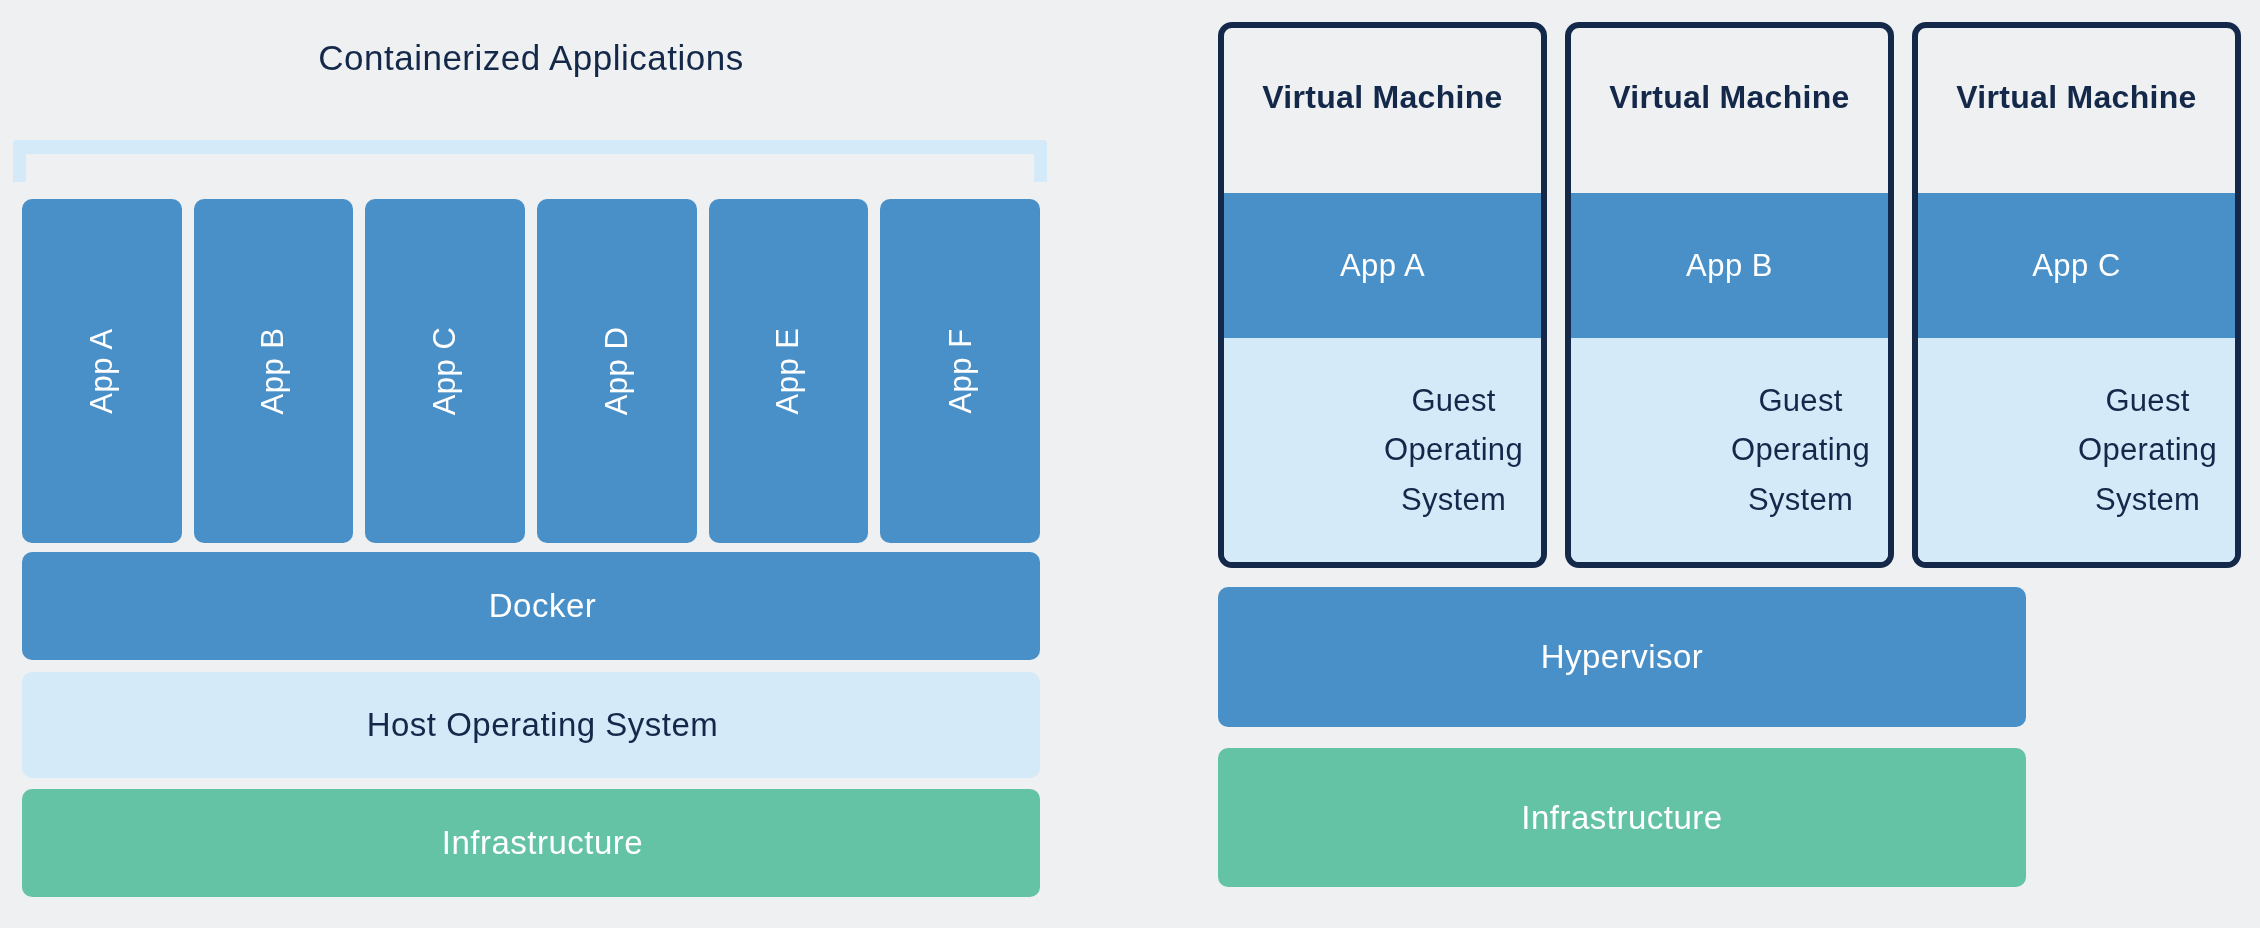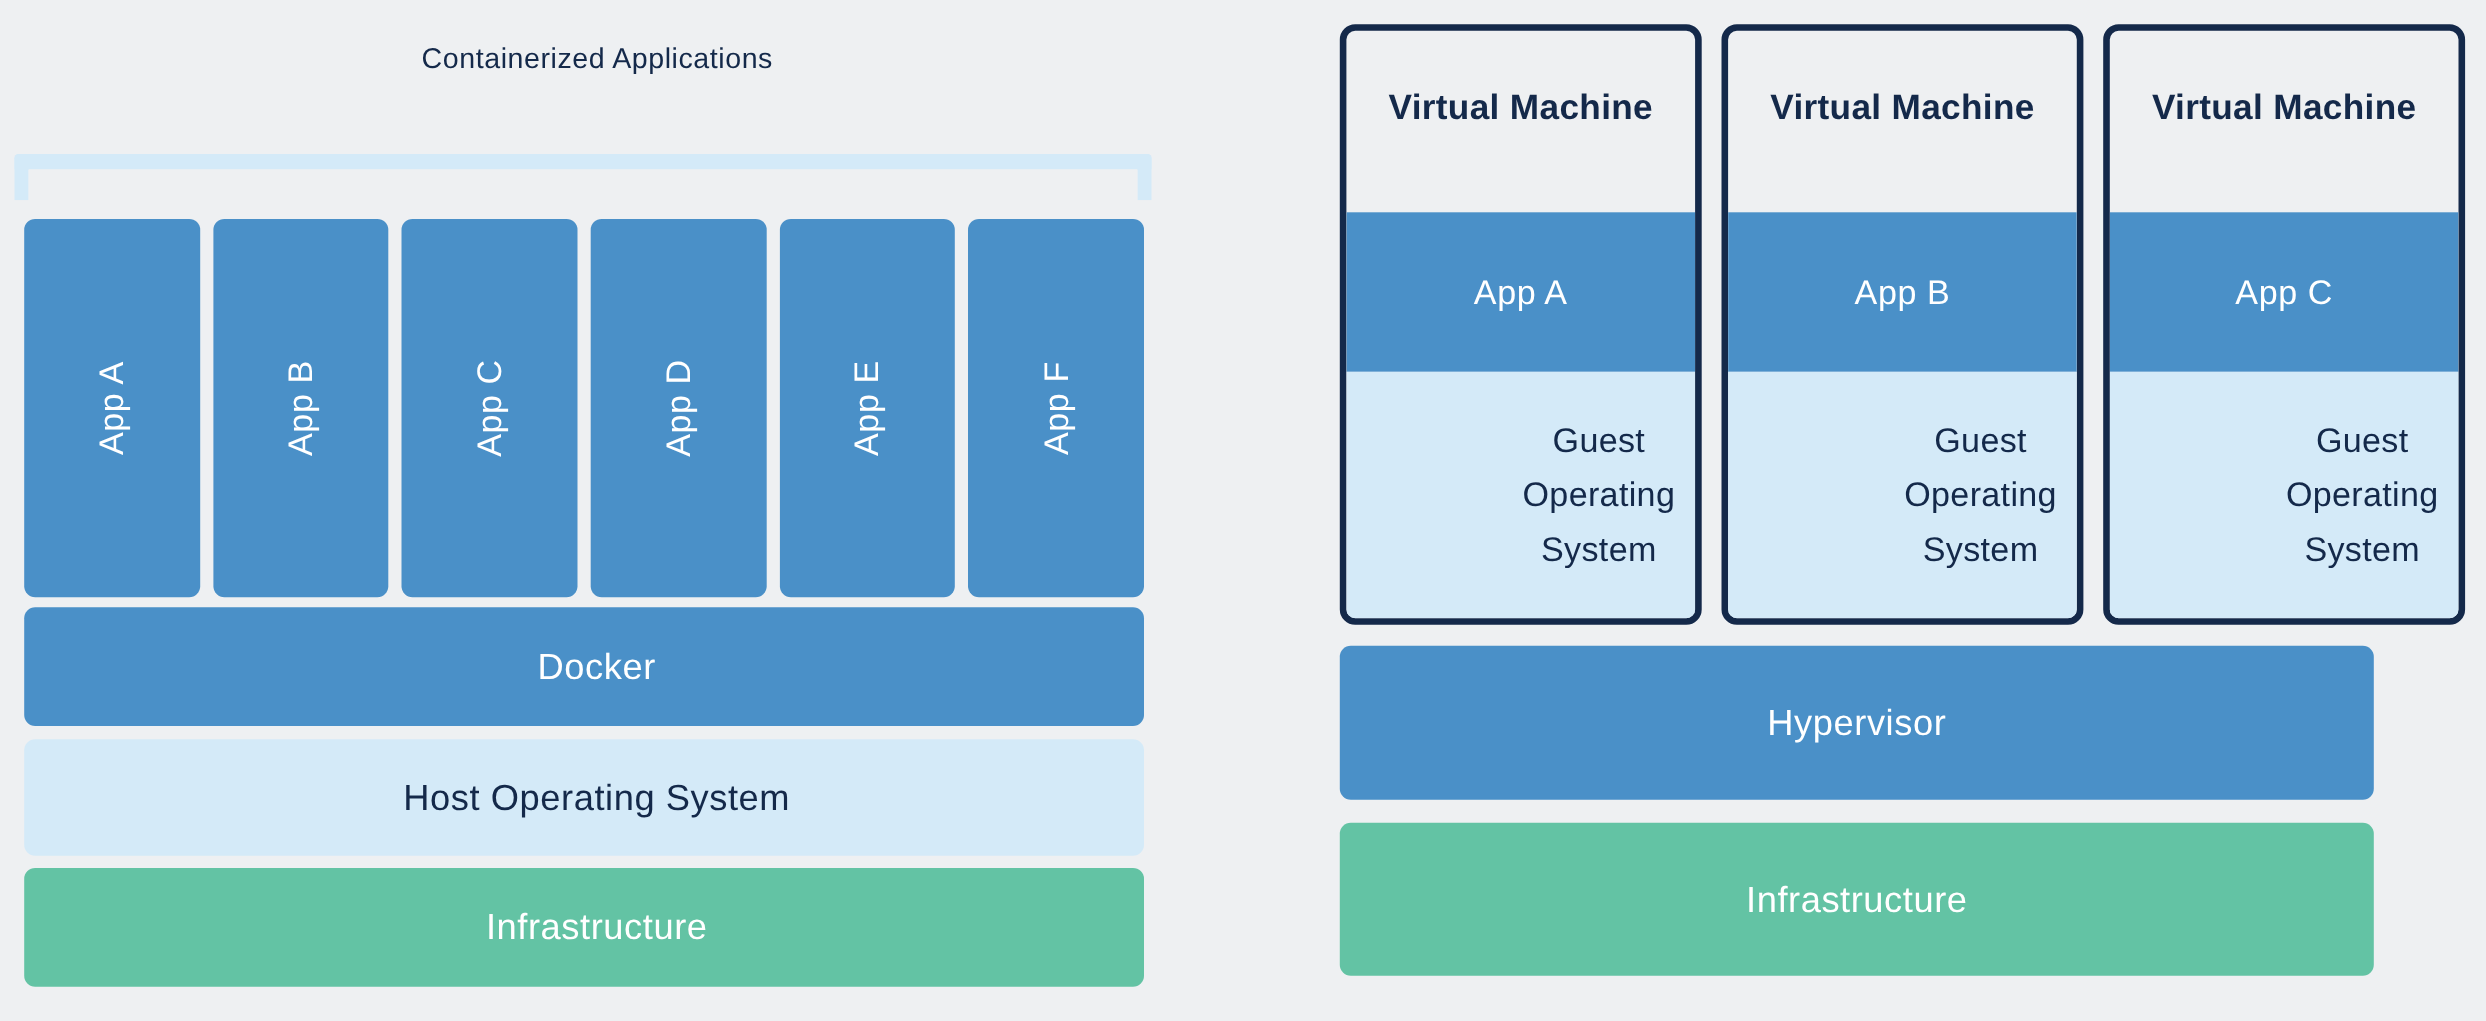--- a/index.html
+++ b/index.html
@@ -20,23 +20,23 @@
     position: relative;
     width: 2260px;
     height: 928px;
     background: var(--background);
     overflow: hidden;
   }
 
   
   .left-title {
     position: absolute;
-    left: 34px; top: 38px; width: 1018px;
+    left: 22px; top: 38px; width: 1018px;
     text-align: center;
-    font-size: 26px;
+    font-size: 35px;
     font-weight: 500;
     letter-spacing: 0.5px;
     color: var(--navy);
   }
   .bracket {
     position: absolute;
     left: 13px; top: 140px;
     width: 1034px; height: 42px;
     border-top: 14px solid var(--light-blue);
     border-left: 13px solid var(--light-blue);
@@ -133,21 +133,21 @@
     width: 175px;
     text-align: center;
     color: var(--navy);
     font-size: 31px;
     line-height: 1.6;
     letter-spacing: 0.3px;
   }
   .rlayer {
     position: absolute;
     left: 1218px;
-    width: 940px;
+    width: 808px;
     border-radius: 10px;
     display: flex;
     align-items: center;
     justify-content: center;
     font-size: 33px;
     letter-spacing: 0.5px;
     color: var(--white);
   }
   .layer-hypervisor { top: 587px; height: 140px; background: var(--blue); }
   .layer-infra-right { top: 748px; height: 139px; background: var(--green); }

